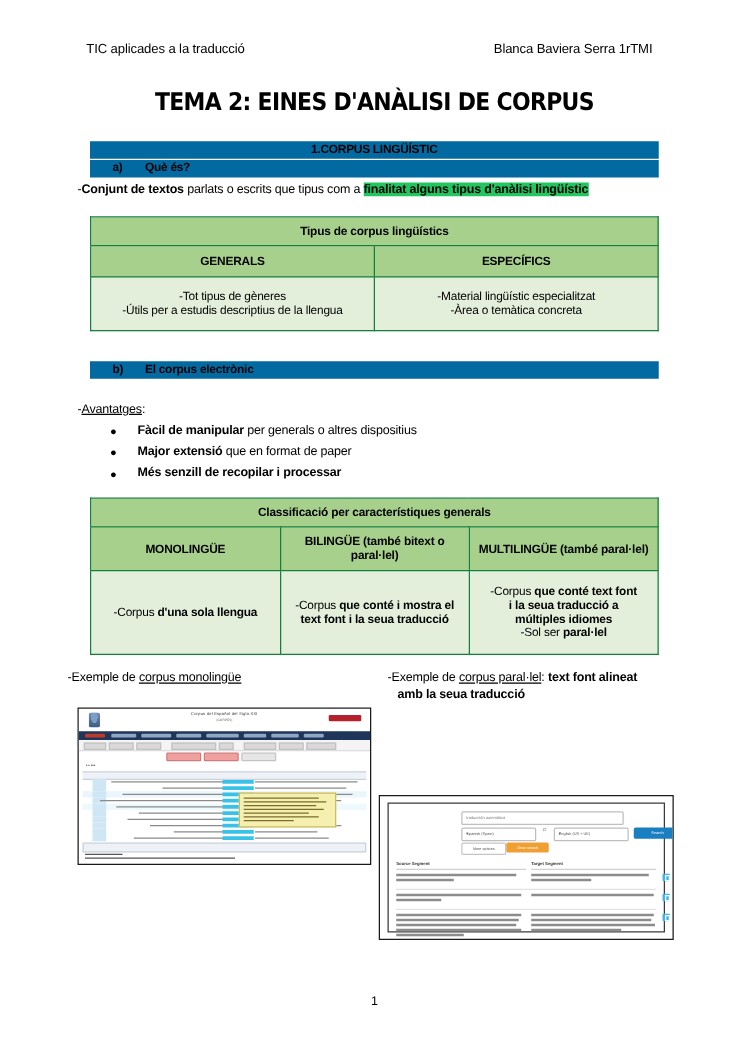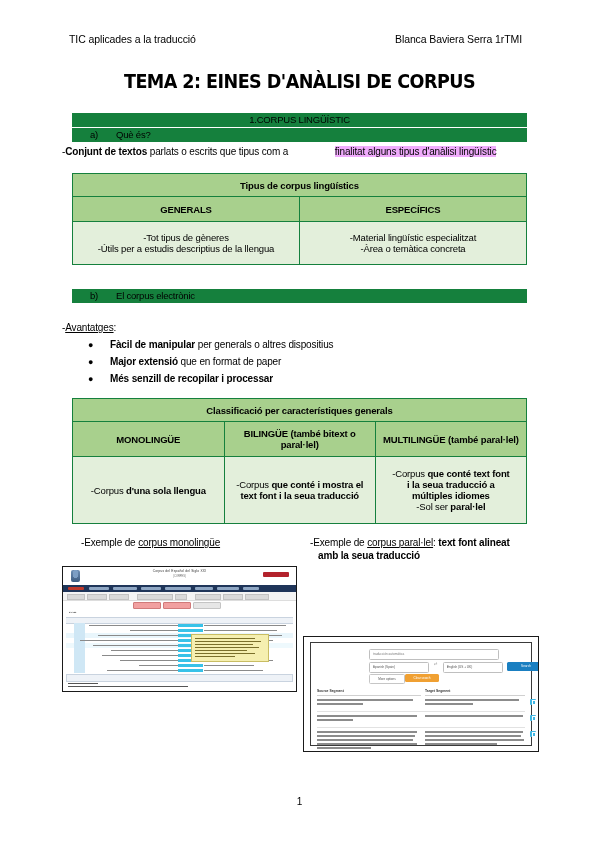--- a/index.html
+++ b/index.html
@@ -17,31 +17,31 @@
 
   .title{
     position:absolute;top:70px;left:0;width:599px;text-align:center;
     font-size:19.5px;font-weight:bold;letter-spacing:-0.6px;
     font-family:"DejaVu Sans", sans-serif;
     transform:scaleX(0.9);transform-origin:center;
   }
 
   
   .bluebar{
-    position:absolute;background:#15803d;height:14px;
-    font-size:9.5px;font-weight:normal;letter-spacing:-0.2px;
+    position:absolute;background:#0369a1;height:14px;
+    font-size:9.5px;font-weight:bold;letter-spacing:-0.2px;
   }
   .bluebar.center{text-align:center;line-height:14px;}
   .bluebar.sub{text-align:left;line-height:14px;}
 
   .para{
     position:absolute;font-size:10px;letter-spacing:-0.15px;white-space:nowrap;
   }
   .b{font-weight:bold;}
-  .hl{background:#f0abfc;font-weight:normal;margin-left:44px;}
+  .hl{background:#22c55e;font-weight:bold;}
   .hlall{background:#ffd966;font-weight:bold;}
   .u{text-decoration:underline;}
 
   
   .bul{position:absolute;font-size:10px;letter-spacing:-0.15px;white-space:nowrap;}
   .bul .dot{position:absolute;left:-22px;top:1px;font-size:9px;}
 
   
   table.g{
     position:absolute;border-collapse:collapse;
@@ -199,21 +199,21 @@
       <td class="bd" style="height:62px;">
         <div><span>-Corpus </span><span class="b">que conté text font</span></div>
         <div class="b">i la seua traducció a</div>
         <div class="b">múltiples idiomes</div>
         <div><span>-Sol ser </span><span class="b">paral·lel</span></div>
       </td>
     </tr>
   </tbody>
     </table>
 
-  <div class="cap" style="left:81px;top:537px;">
+  <div class="cap" style="left:54px;top:537px;">
     <span>-</span><span>Exemple de </span><span class="u">corpus monolingüe</span>
   </div>
 
   <div class="cap" style="left:310px;top:537px;width:230px;">
     <span>-</span><span>Exemple de </span><span class="u">corpus paral·lel</span><span>: </span><span class="b">text font alineat</span>
     <div class="b" style="margin-top:2px;margin-left:8px;">amb la seua traducció</div>
   </div>
 
   <div class="shot s1">
     <div class="topbar">

